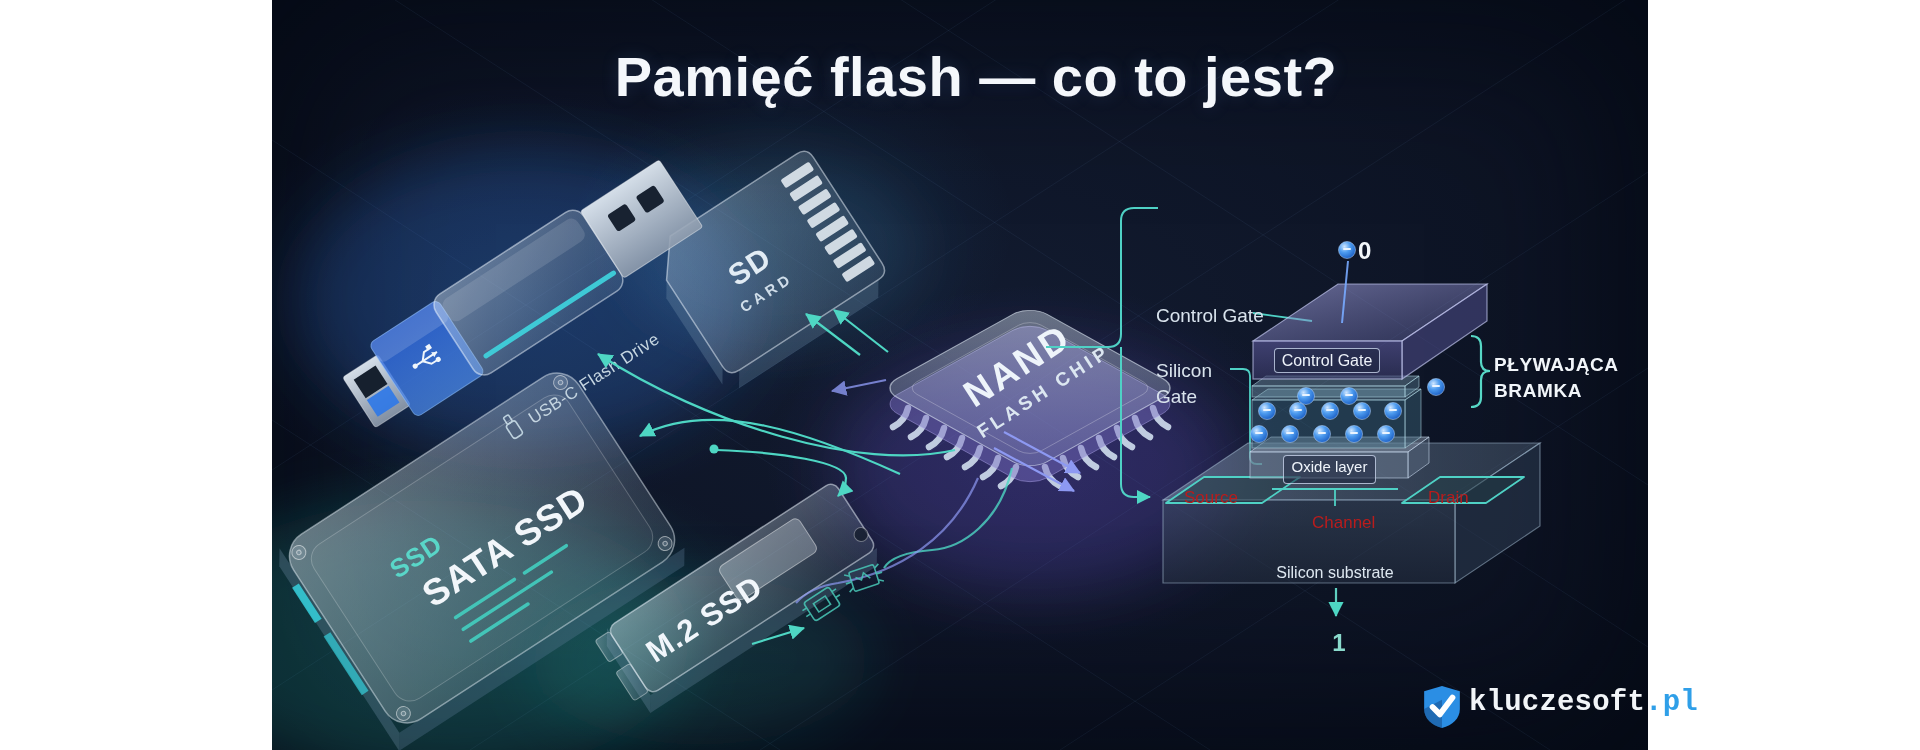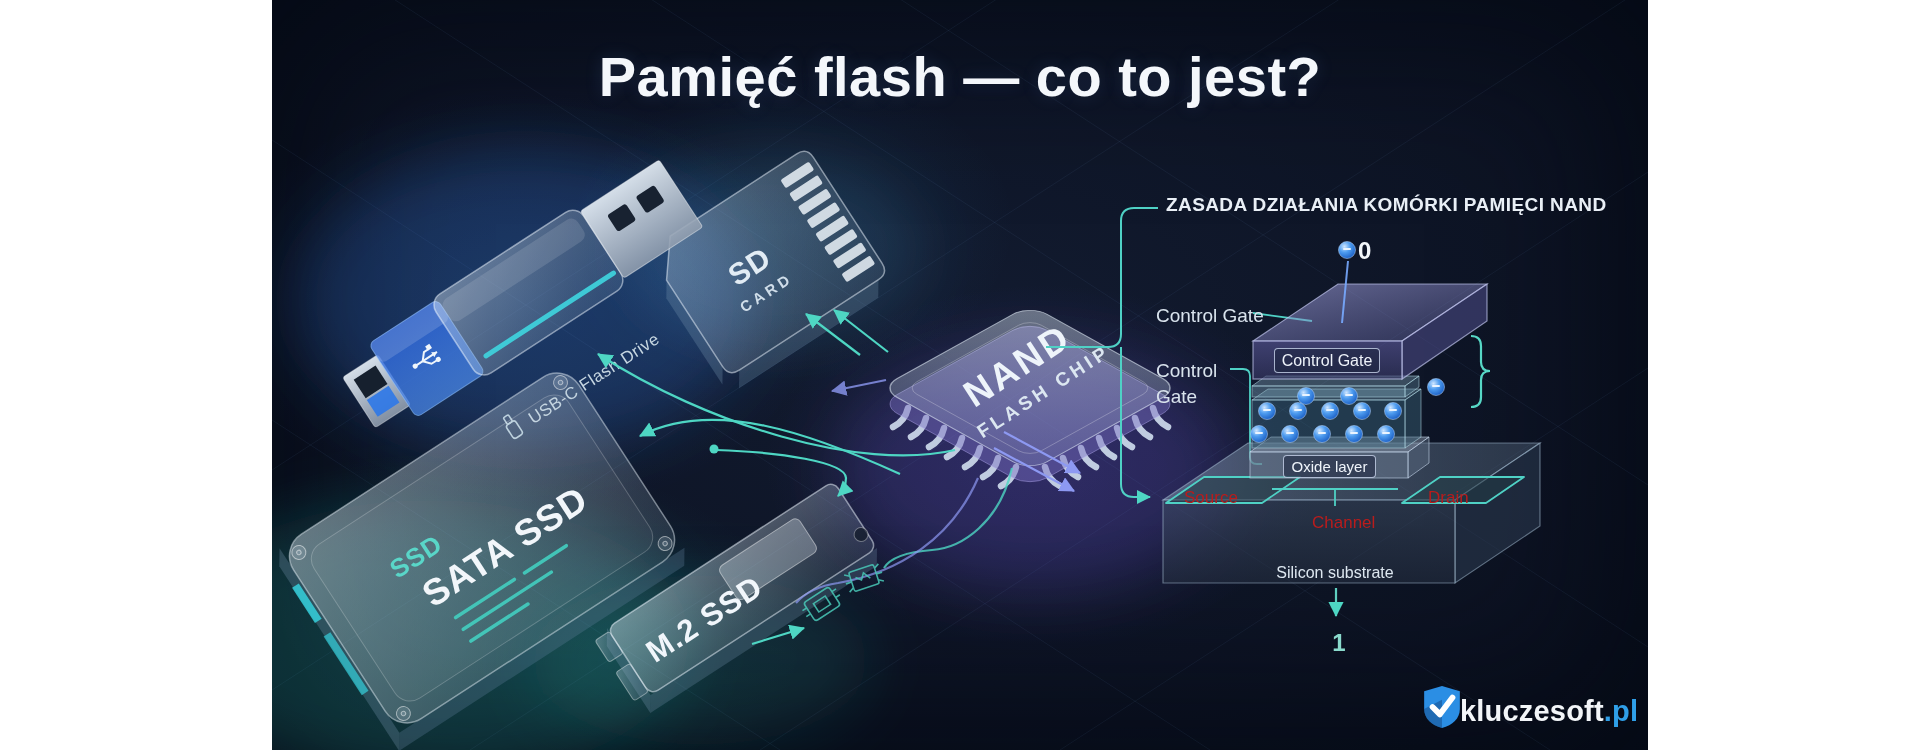--- a/index.html
+++ b/index.html
@@ -10,32 +10,32 @@
       radial-gradient(480px 320px at 18% 40%, rgba(56,140,220,.16), rgba(0,0,0,0) 65%),
       radial-gradient(520px 300px at 14% 86%, rgba(45,212,191,.12), rgba(0,0,0,0) 65%),
       radial-gradient(430px 280px at 56% 62%, rgba(130,95,245,.13), rgba(0,0,0,0) 65%),
       radial-gradient(340px 240px at 38% 30%, rgba(60,170,235,.10), rgba(0,0,0,0) 65%),
       radial-gradient(1500px 900px at 50% 45%, #121b30 0%, #0b1120 55%, #070b15 100%);}
   .panel::after{content:"";position:absolute;inset:0;box-shadow:inset 0 0 150px 45px rgba(2,6,14,.55);}
   .scene{position:absolute;left:0;top:0;}
   svg text{font-family:"Liberation Sans",sans-serif;}
   .lbl{position:absolute;white-space:nowrap;}
   .title{left:272px;top:44px;width:1376px;text-align:center;font-size:56px;font-weight:800;
-         color:#f4f7fb;letter-spacing:.5px;text-shadow:0 0 18px rgba(120,170,255,.15);}
+         color:#f4f7fb;letter-spacing:.5px;text-shadow:0 0 18px rgba(120,170,255,.15);padding-left:16px;}
   .heading{left:1166px;top:194px;font-size:19px;font-weight:700;color:#e9eff6;letter-spacing:.4px;}
   .dlabel{font-size:19px;color:#d9e3ed;}
   .badge{position:absolute;box-sizing:border-box;border:1px solid rgba(215,225,250,.75);
          background:rgba(28,36,62,.55);color:#eef3fa;border-radius:4px;text-align:center;}
   .badge-cg{left:1274px;top:348px;width:106px;height:25px;line-height:23px;font-size:16px;}
-  .badge-ox{left:1283px;top:455px;width:93px;height:23px;line-height:21px;font-size:15px;}
+  .badge-ox{left:1283px;top:455px;width:93px;height:29px;line-height:21px;font-size:15px;}
   .small{font-size:17px;color:#b91c1c;}
   .bit{font-size:24px;font-weight:800;}
   .callout{left:1494px;top:352px;font-size:19px;font-weight:700;color:#f2f6fa;
            letter-spacing:.6px;line-height:26px;}
-  .logo{position:absolute;left:1424px;top:686px;display:flex;align-items:flex-end;}
+  .logo{position:absolute;left:1424px;top:686px;display:flex;align-items:flex-start;gap:9px;font-family:Liberation Mono, monospace;}
   .logo-text{font-size:29px;font-weight:800;color:#f2f5f8;letter-spacing:.2px;}
   .logo-text .tld{color:#2f9fe8;}
 </style>
 </head>
 <body>
 
 <div class="stage">
   <div class="panel"></div>
 
   <svg class="scene" width="1920" height="750" viewBox="0 0 1920 750">
@@ -326,39 +326,42 @@
         <path d="M1348,261 L1342,323" stroke="rgba(120,170,255,0.9)" stroke-width="2"></path>
 
         <path d="M1471,336 Q1481,336 1481,346 L1481,362 Q1481,371 1490,371 Q1481,371 1481,380 L1481,397 Q1481,407 1471,407" stroke="#57d8c6" stroke-width="2.2" fill="none"></path>
 
         <path d="M1336,588 V616" stroke="#5fd0c0" stroke-width="2.2" fill="none" marker-end="url(#mT)"></path>
       </g>
     </g>
   </svg>
 
   <div class="lbl title">Pamięć flash — co to jest?</div>
-  <div class="lbl heading">ZASADA DZIAŁANIA KOMÓRKI PAMIĘCI NAND</div>
 
   <div class="lbl bit" style="left:1358px;top:237px;color:#f3f7fb;">0</div>
 
   <div class="lbl dlabel" style="left:1156px;top:305px;">Control Gate</div>
 
   <div class="lbl dlabel" style="left:1156px;top:358px;line-height:26px;">
-    <div>Control</div>
+    <div>Silicon</div>
     <div>Gate</div>
   </div>
 
   <div class="lbl badge badge-cg">Control Gate</div>
   <div class="lbl badge badge-ox">Oxide layer</div>
 
   <div class="lbl small" style="left:1184px;top:488px;">Source</div>
   <div class="lbl small" style="left:1302px;top:513px;margin-left:10px;">Channel</div>
   <div class="lbl small" style="left:1428px;top:488px;text-align:center;">Drain</div>
   <div class="lbl" style="left:1190px;top:564px;width:290px;text-align:center;font-size:16px;color:#dde7f0;">Silicon substrate</div>
 
+  <div class="lbl callout">
+    <div>PŁYWAJĄCA</div>
+    <div>BRAMKA</div>
+  </div>
 
   <div class="lbl bit" style="left:1329px;top:629px;color:#8adacc;width:20px;text-align:center;">1</div>
 
   <div class="logo">
     <svg width="36" height="42" viewBox="0 0 34 40">
       <path d="M17 0 L34 5 V22 C34 31 27 37.5 17 40 C7 37.5 0 31 0 22 V5 Z" fill="#2b8ee4"></path>
       <path d="M0,22 L17,13 L17,40 C7,37.5 0,31 0,22 Z" fill="rgba(10,40,90,0.35)"></path>
       <path d="M8 20 L15 27 L27 11" stroke="#ffffff" stroke-width="5.5" fill="none" stroke-linecap="round" stroke-linejoin="round"></path>
     </svg>
     <div class="logo-text"><span>kluczesoft</span><span class="tld">.pl</span></div>

